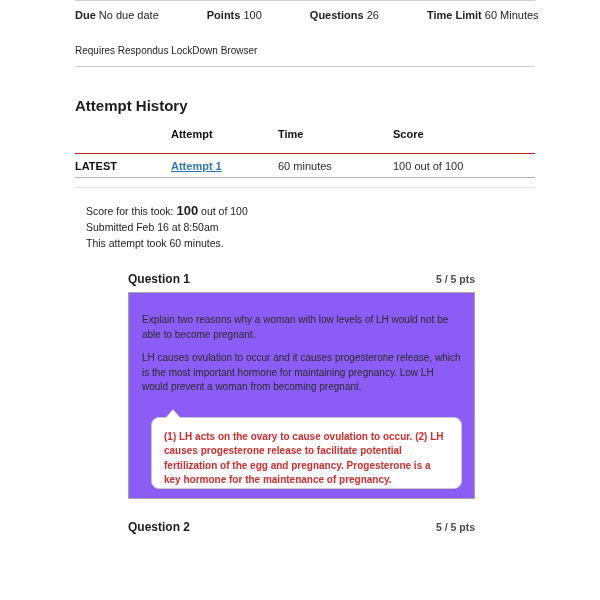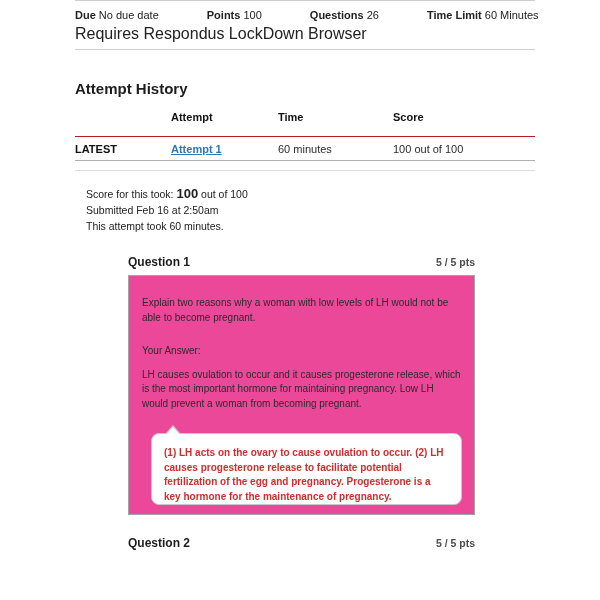--- a/index.html
+++ b/index.html
@@ -17,21 +17,21 @@
   
   h1.page-title {
     font-size: 19px; line-height: 23px; font-weight: bold; color: #000;
     margin: 7px 0 5px; letter-spacing: -0.2px;
   }
   .rule { border: none; border-top: 1px solid #cfcfcf; margin: 0; }
   .meta-row { display: flex; margin-top: 7px; font-size: 11px; line-height: 14px; color: #222; gap: 48px; }
   .meta-item { white-space: nowrap; }
   .meta-item .lbl { font-weight: bold; }
   .m1 { width: 118px; } .m2 { width: 106px; } .m3 { width: 100px; }
-  .requirement { font-size: 16px; line-height: 14px; margin-top: 5px; color: #222; }
+  .requirement { font-size: 10px; line-height: 14px; margin-top: 22px; color: #222; }
   .rule2 { margin-top: 8px; }
 
   
   .ah-heading { font-size: 15px; font-weight: 700; color: #1d1d1d; margin: 30px 0 0; line-height: 18px; }
   .ah-table { width: 460px; margin-top: 13px; font-size: 11px; }
   .ah-row { display: flex; align-items: baseline; }
   .ah-head { border-bottom: 1px solid #b91c1c; padding-bottom: 13px; font-weight: bold; color: #111; }
   .ah-data { border-bottom: 1px solid #b0b0b0; padding: 6px 0 5px; }
   .c1 { width: 96px; } .c2 { width: 107px; } .c3 { width: 115px; } .c4 { flex: 1; }
   .latest { font-weight: bold; color: #111; }
@@ -41,21 +41,21 @@
   
   .score-block { margin: 15px 0 0 11px; font-size: 10.5px; line-height: 16px; color: #222; }
   .score-line .big { font-size: 13px; font-weight: bold; }
 
   
   .question { width: 347px; margin-left: 53px; }
   .q-header { display: flex; justify-content: space-between; align-items: baseline; margin-top: 21px; }
   .q-title { font-size: 12px; font-weight: bold; color: #1d1d1d; }
   .q-pts { font-size: 10.5px; font-weight: bold; color: #4c4c4c; }
   .q-box {
-    border: 1px solid #a5a5a5; background: #ec4899;
+    border: 1px solid #a5a5a5; background: #8b5cf6;
     margin-top: 6px; padding: 20px 13px 9px;
   }
   .q-text { font-size: 10px; line-height: 14.5px; color: #2b2b2b; margin: 0; }
   .your-answer { margin-top: 19px; }
   .answer-text { margin-top: 9px; }
   .feedback-bubble {
     position: relative;
     width: 311px; margin: 22px 0 0 9px;
     border: 1px solid #c9c9c9; border-radius: 8px;
     padding: 12px 12px 0;
@@ -120,32 +120,31 @@
     </div>
     <div class="ah-after"></div>
   </section>
 
   <section class="score-block">
     <div class="score-line">
       <span>Score for this took:</span>
       <span class="big">100</span>
       <span>out of 100</span>
     </div>
-    <div>Submitted Feb 16 at 2:50am</div>
+    <div>Submitted Feb 16 at 8:50am</div>
     <div>This attempt took 60 minutes.</div>
   </section>
 
   <section class="question">
     <div class="q-header">
       <span class="q-title">Question 1</span>
       <span class="q-pts">5 / 5 pts</span>
     </div>
     <div class="q-box">
       <p class="q-text">Explain two reasons why a woman with low levels of LH would not be able to become pregnant.</p>
-      <p class="q-text your-answer">Your Answer:</p>
       <p class="q-text answer-text">LH causes ovulation to occur and it causes progesterone release, which is the most important hormone for maintaining pregnancy. Low LH would prevent a woman from becoming pregnant.</p>
       <div class="feedback-bubble">
         <p class="feedback-text">(1) LH acts on the ovary to cause ovulation to occur. (2) LH causes progesterone release to facilitate potential fertilization of the egg and pregnancy. Progesterone is a key hormone for the maintenance of pregnancy.</p>
       </div>
     </div>
   </section>
 
   <section class="question">
     <div class="q-header">
       <span class="q-title">Question 2</span>

